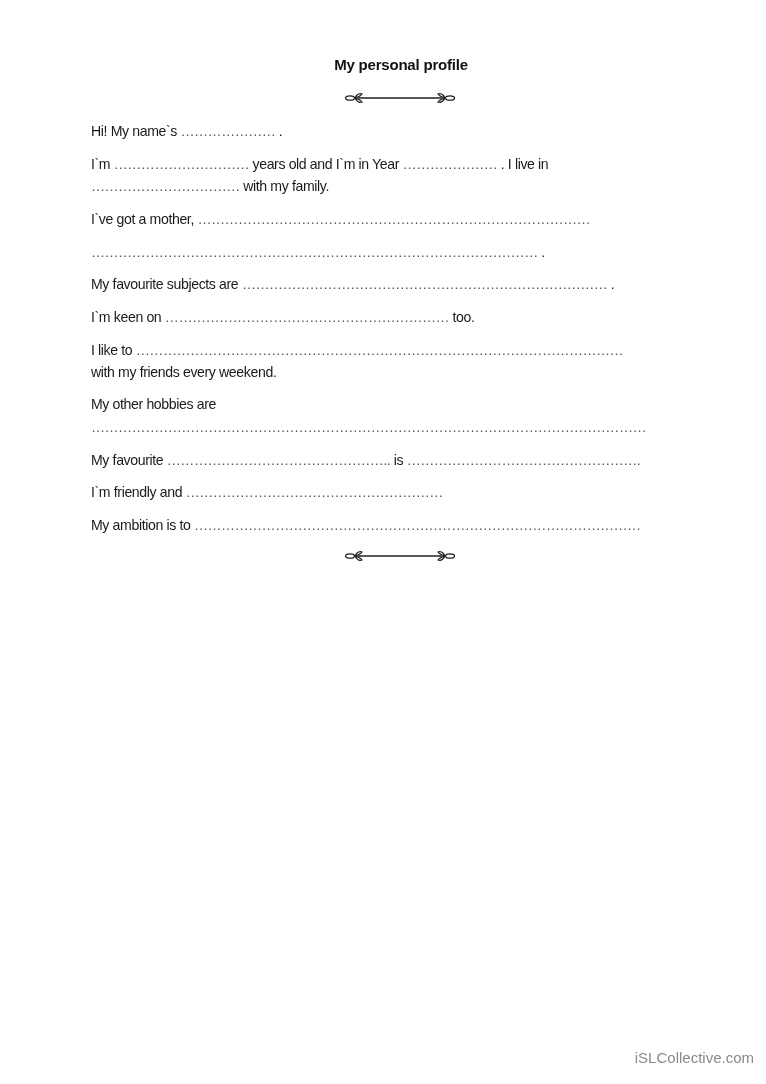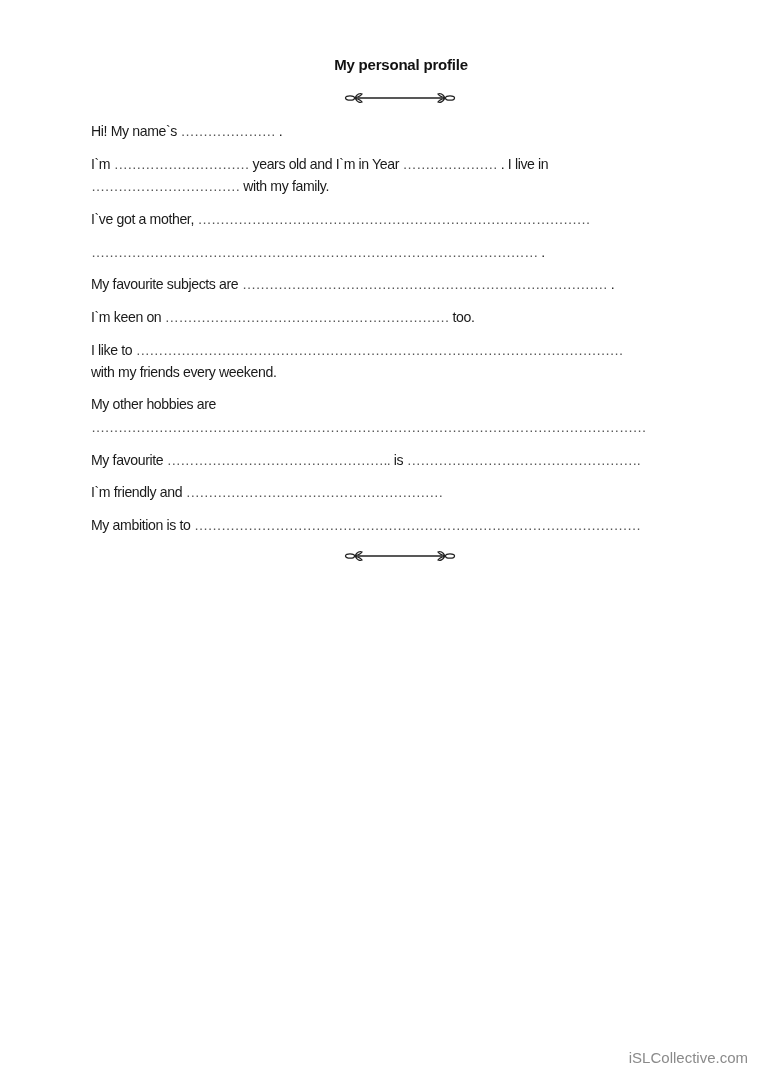--- a/index.html
+++ b/index.html
@@ -44,21 +44,21 @@
       color: #1a1a1a;
       transform: scaleX(0.94);
       transform-origin: left center;
     }
     .dots {
       color: #555;
       letter-spacing: -0.6px;
     }
     .watermark {
       position: absolute;
-      right: 18px;
+      right: 12px;
       bottom: 18px;
       font-size: 15px;
       color: #8a8a8a;
       font-family: "Liberation Sans", sans-serif;
     }
   </style>
 </head>
 <body>
 
 <div class="page-title">My personal profile</div>

